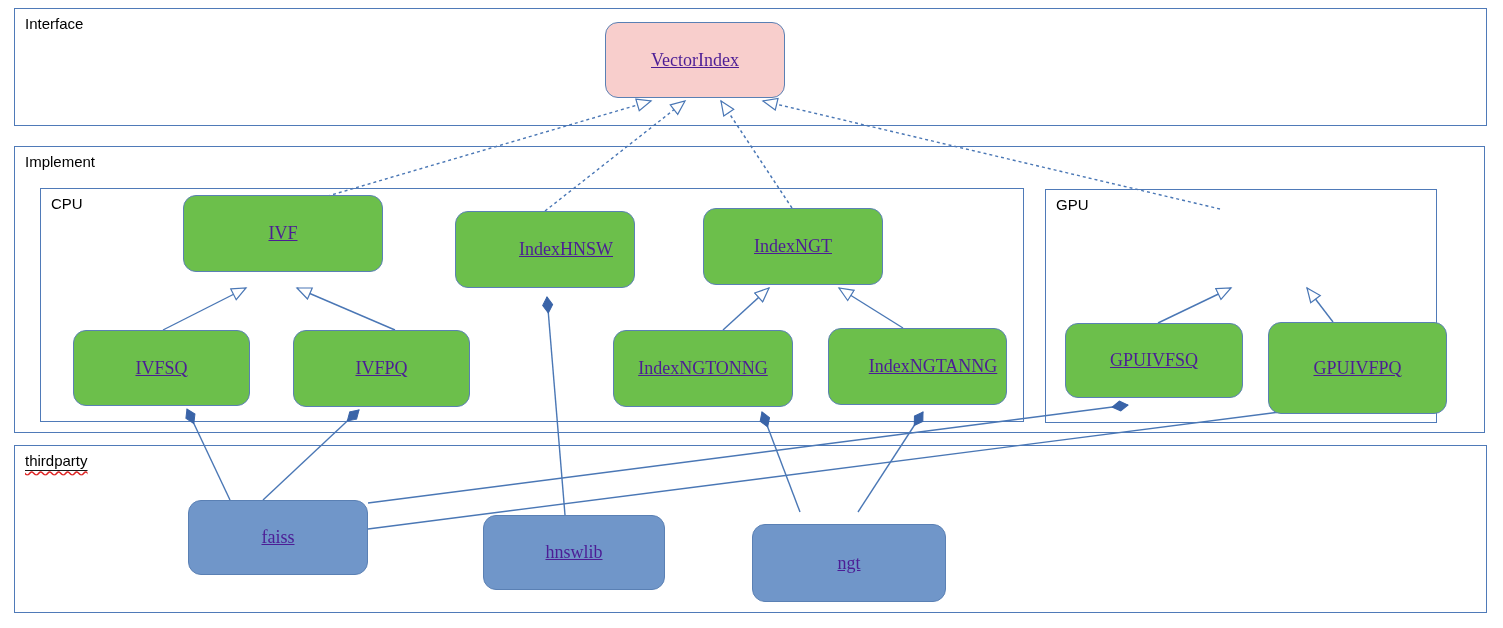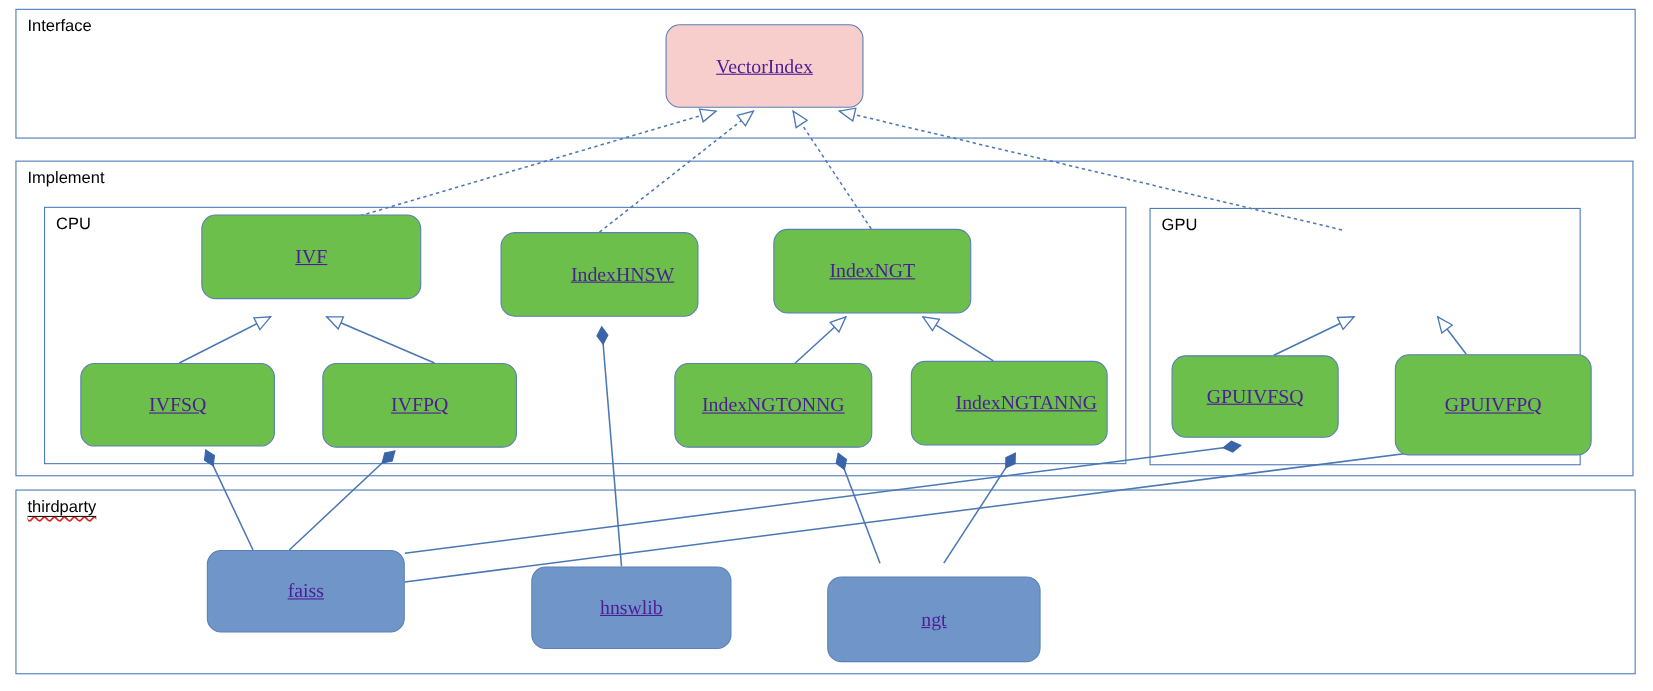--- a/index.html
+++ b/index.html
@@ -68,21 +68,21 @@
 
   #n-vectorindex  { left: 605px;  top: 22px;  width: 180px; height: 76px; }
   #n-ivf          { left: 183px;  top: 195px; width: 200px; height: 77px; }
   #n-indexhnsw    { left: 455px;  top: 211px; width: 180px; height: 77px; padding-left: 42px; }
   #n-indexngt     { left: 703px;  top: 208px; width: 180px; height: 77px; text-align: center; }
   #n-gpuivf       { left: 1172px; top: 210px; width: 178px; height: 75px; }
   #n-ivfsq        { left: 73px;   top: 330px; width: 177px; height: 76px; }
   #n-ivfpq        { left: 293px;  top: 330px; width: 177px; height: 77px; }
   #n-indexngtonng { left: 613px;  top: 330px; width: 180px; height: 77px; }
   #n-indexngtanng { left: 828px;  top: 328px; width: 179px; height: 77px; padding-left: 31px; }
-  #n-gpuivfsq     { left: 1065px; top: 323px; width: 152px; height: 75px; align-items: center; }
+  #n-gpuivfsq     { left: 1065px; top: 323px; width: 178px; height: 75px; align-items: center; }
   #n-gpuivfpq     { left: 1268px; top: 322px; width: 179px; height: 92px; }
   #n-faiss        { left: 188px;  top: 500px; width: 180px; height: 75px; }
   #n-hnswlib      { left: 483px;  top: 515px; width: 182px; height: 75px; }
   #n-ngt          { left: 752px;  top: 512px; width: 194px; height: 78px; margin-top: 12px; }
 </style>
 </head>
 <body>
 
 <div class="canvas">
 

